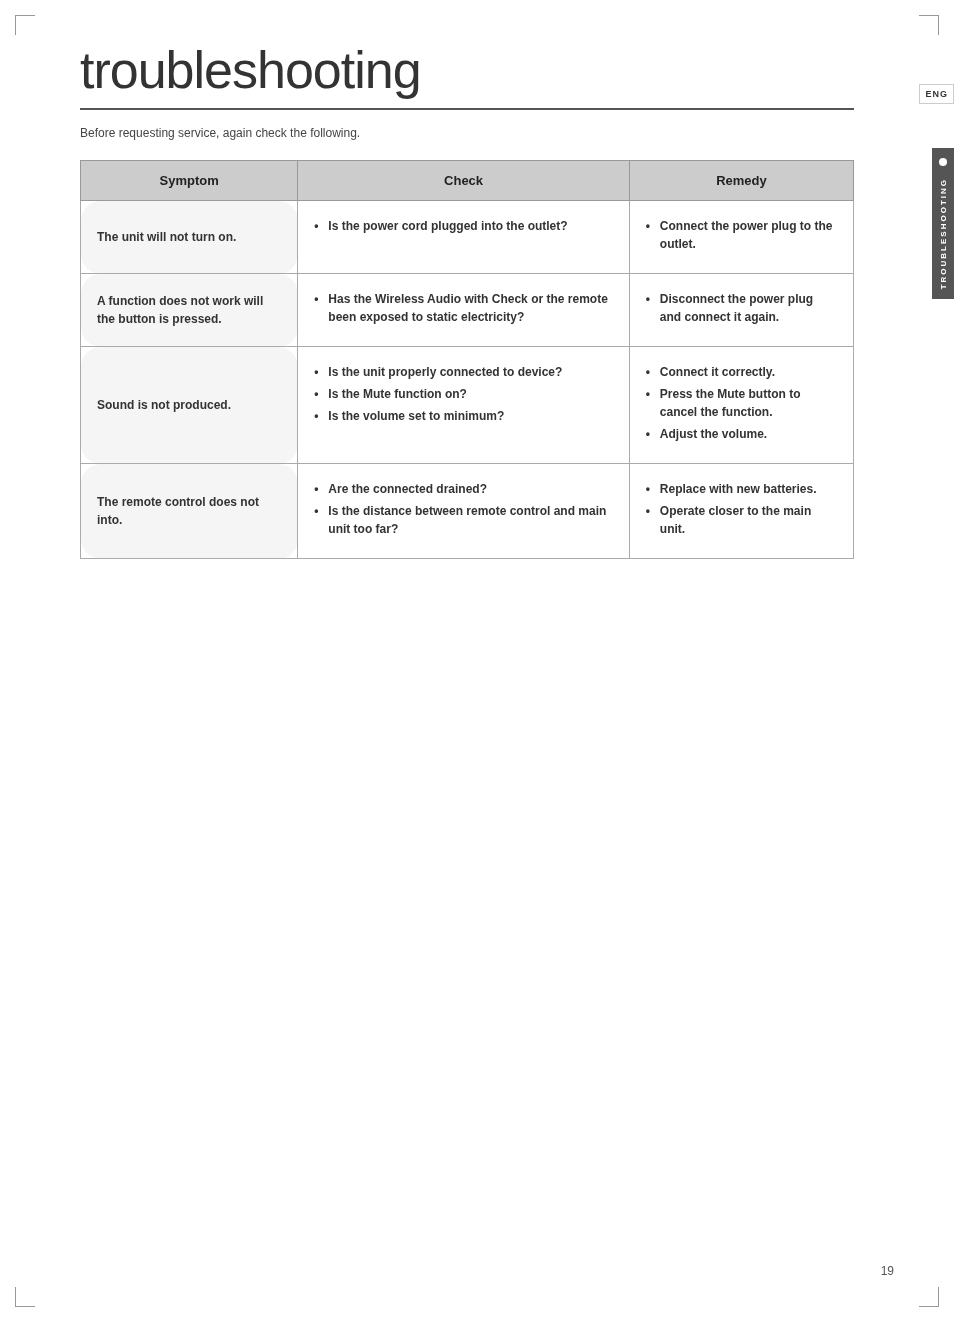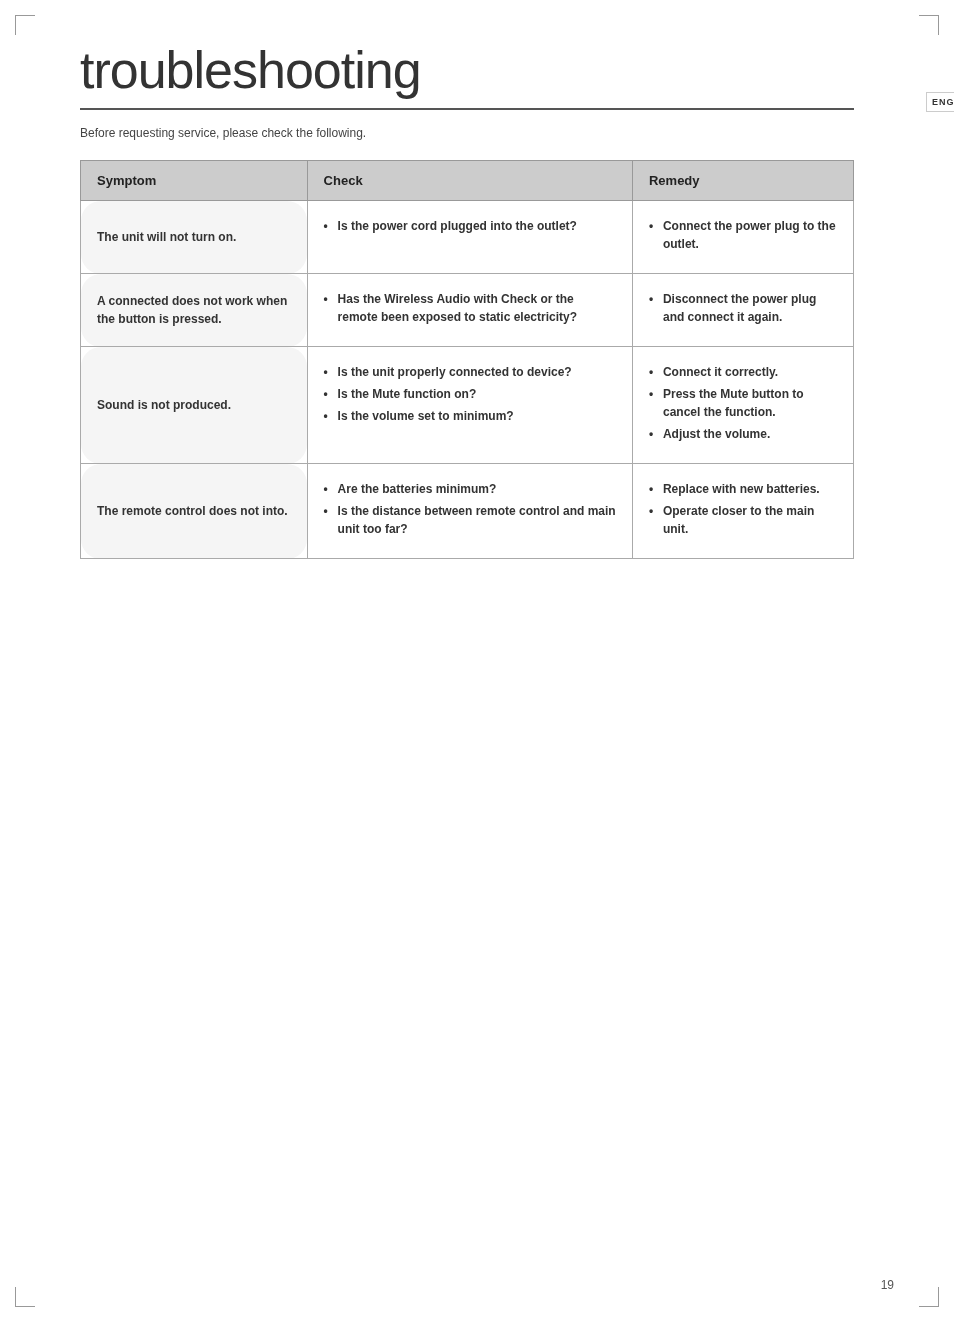--- a/index.html
+++ b/index.html
@@ -34,25 +34,25 @@
     }
     .corner-tl { top: 15px; left: 15px; border-width: 1px 0 0 1px; }
     .corner-tr { top: 15px; right: 15px; border-width: 1px 1px 0 0; }
     .corner-bl { bottom: 15px; left: 15px; border-width: 0 0 1px 1px; }
     .corner-br { bottom: 15px; right: 15px; border-width: 0 1px 1px 0; }
 
     
     .side-tab {
       position: absolute;
       right: 0;
-      top: 92px;
+      top: 84px;
       width: 28px;
       display: flex;
-      flex-direction: row;
-      align-items: flex-start;
+      flex-direction: column;
+      align-items: flex-end;
     }
 
     .side-tab-eng {
       background: #ffffff;
       border: 1px solid #ccc;
       padding: 4px 5px;
       font-size: 9px;
       font-weight: bold;
       letter-spacing: 1px;
       color: #333;
@@ -120,21 +120,21 @@
       border-collapse: collapse;
       border: 1px solid #999;
     }
 
     .trouble-table th {
       background-color: #cccccc;
       font-size: 13px;
       font-weight: bold;
       color: #222;
       padding: 12px 16px;
-      text-align: left;
+      text-align: center;
       border: 1px solid #999;
     }
 
     .trouble-table td {
       padding: 16px 16px;
       font-size: 12px;
       color: #333;
       vertical-align: top;
       border: 1px solid #aaa;
       line-height: 1.5;
@@ -165,21 +165,21 @@
     .trouble-table ul li::before {
       content: "•";
       position: absolute;
       left: 0;
       color: #333;
     }
 
     
     .page-number {
       position: absolute;
-      bottom: 30px;
+      bottom: 44px;
       right: 60px;
       font-size: 12px;
       color: #555;
     }
   </style>
 </head>
 <body>
 
 <div class="page-container">
 
@@ -191,21 +191,21 @@
   <div class="side-tab">
     <div class="side-tab-eng">ENG</div>
     <div class="side-tab-troubleshooting">
       <div class="dot"></div>
       <span class="text-vertical">TROUBLESHOOTING</span>
     </div>
   </div>
 
   <h1 class="page-title">troubleshooting</h1>
 
-  <p class="page-subtitle">Before requesting service, please check the following.</p>
+  <p class="page-subtitle">Before requesting service, again check the following.</p>
 
   <table class="trouble-table">
     <thead>
       <tr>
         <th>Symptom</th>
         <th>Check</th>
         <th>Remedy</th>
       </tr>
     </thead>
     <tbody id="table-body">
@@ -216,21 +216,21 @@
               <li>Is the power cord plugged into the outlet?</li>
             </ul>
           </td>
           <td>
             <ul>
               <li>Connect the power plug to the outlet.</li>
             </ul>
           </td>
         </tr>
         <tr>
-          <td class="symptom-cell">A connected does not work when the button is pressed.</td>
+          <td class="symptom-cell">A function does not work will the button is pressed.</td>
           <td>
             <ul>
               <li>Has the Wireless Audio with Check or the remote been exposed to static electricity?</li>
             </ul>
           </td>
           <td>
             <ul>
               <li>Disconnect the power plug and connect it again.</li>
             </ul>
           </td>
@@ -249,21 +249,21 @@
               <li>Connect it correctly.</li>
               <li>Press the Mute button to cancel the function.</li>
               <li>Adjust the volume.</li>
             </ul>
           </td>
         </tr>
         <tr>
           <td class="symptom-cell">The remote control does not into.</td>
           <td>
             <ul>
-              <li>Are the batteries minimum?</li>
+              <li>Are the connected drained?</li>
               <li>Is the distance between remote control and main unit too far?</li>
             </ul>
           </td>
           <td>
             <ul>
               <li>Replace with new batteries.</li>
               <li>Operate closer to the main unit.</li>
             </ul>
           </td>
         </tr>

